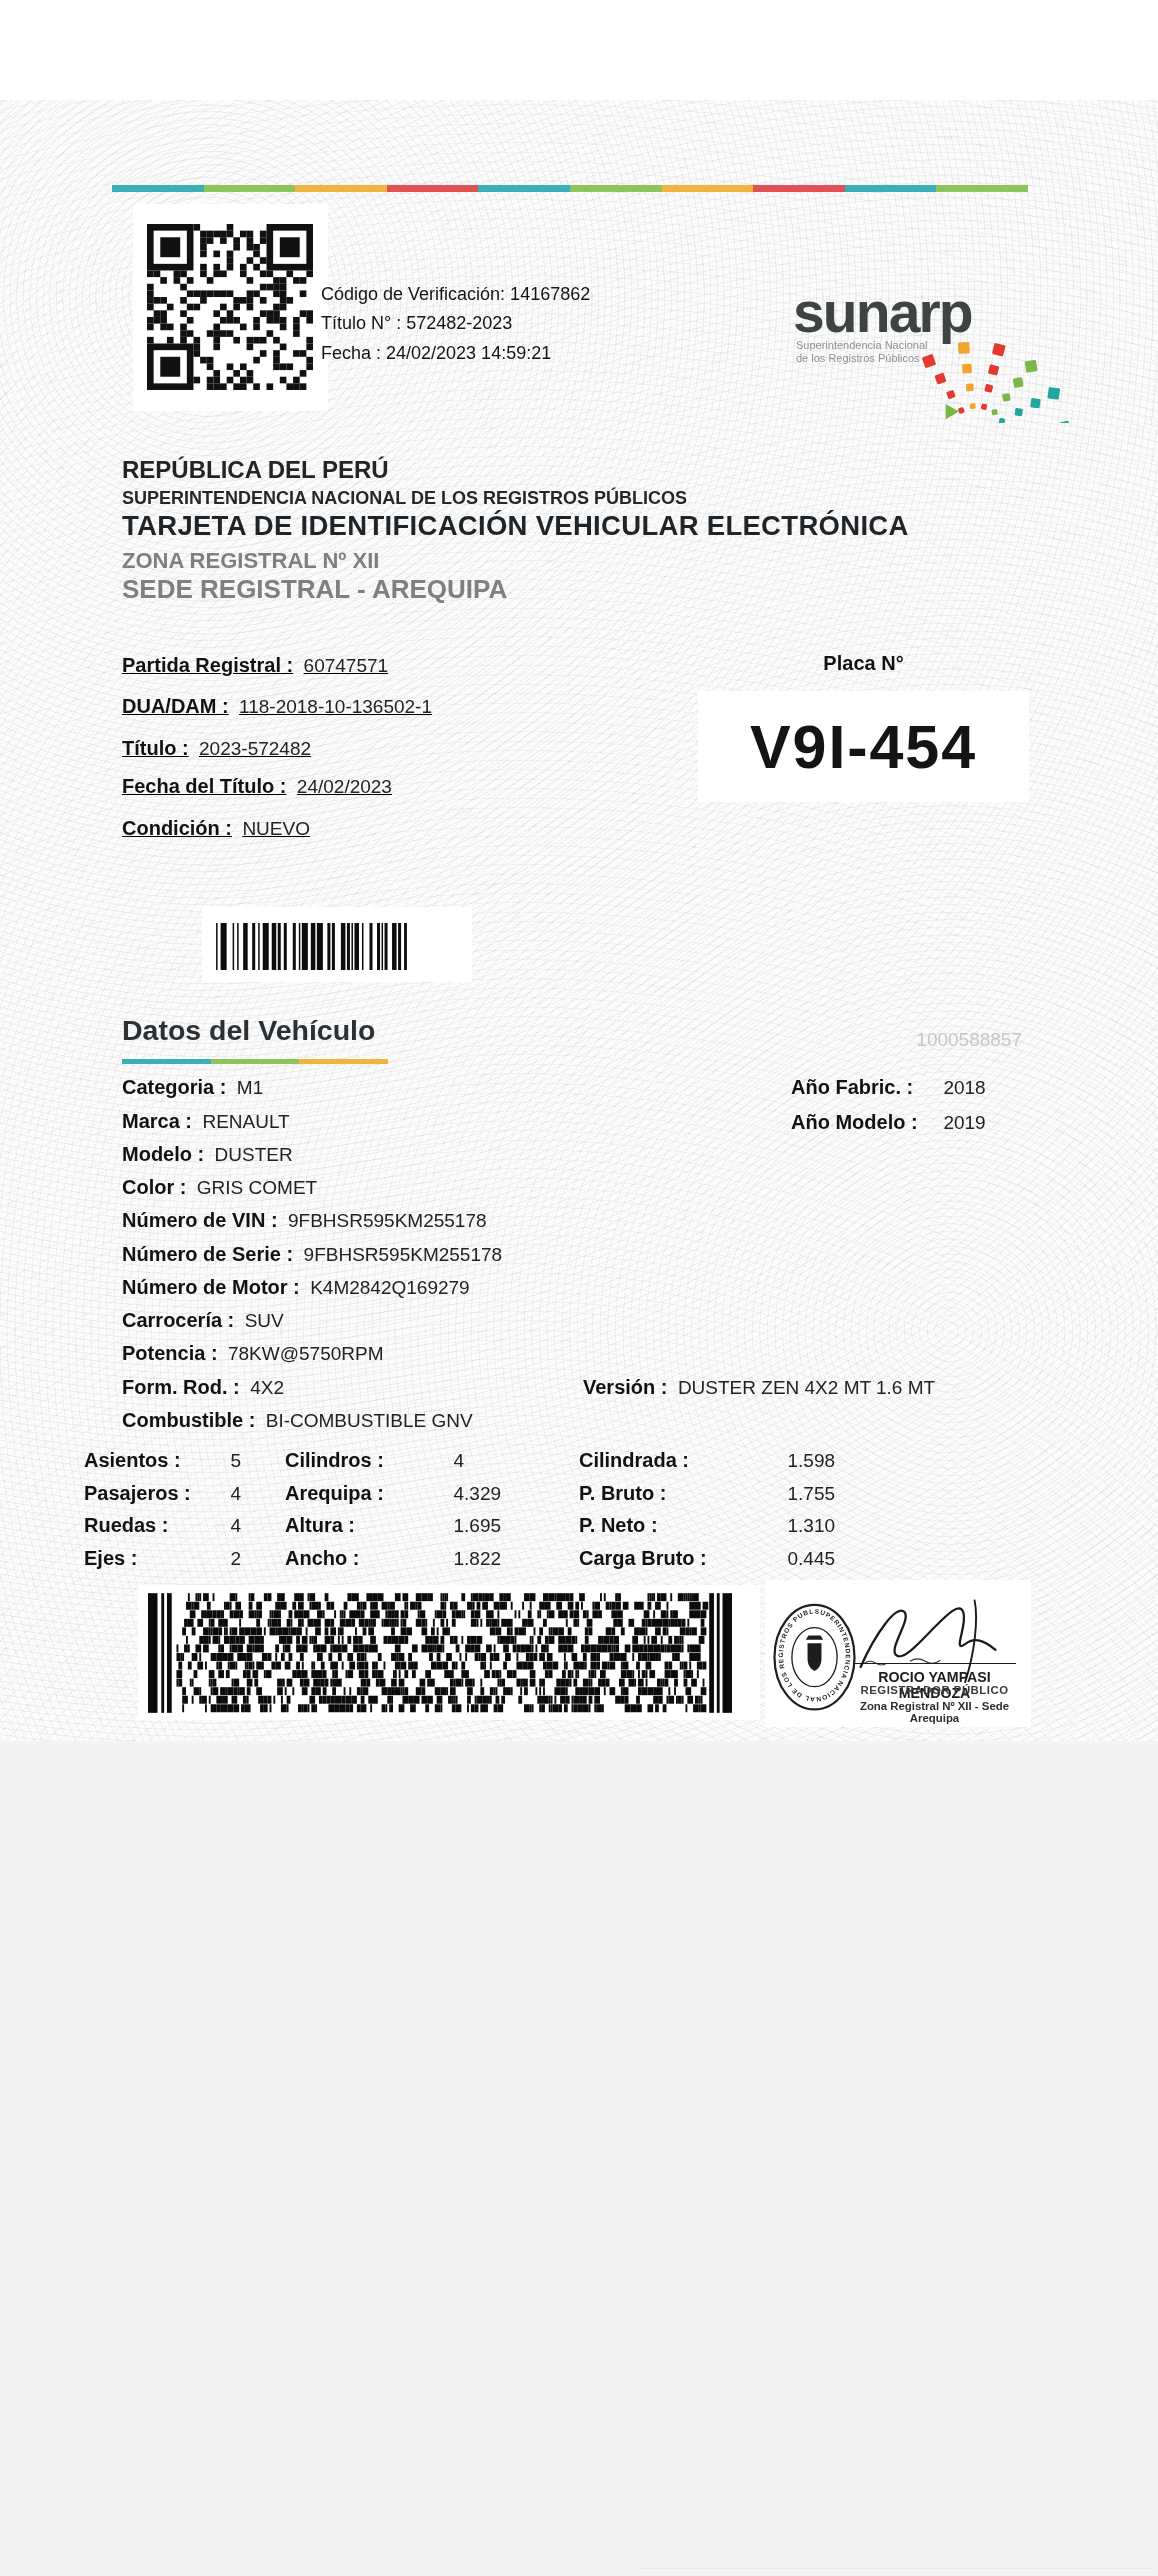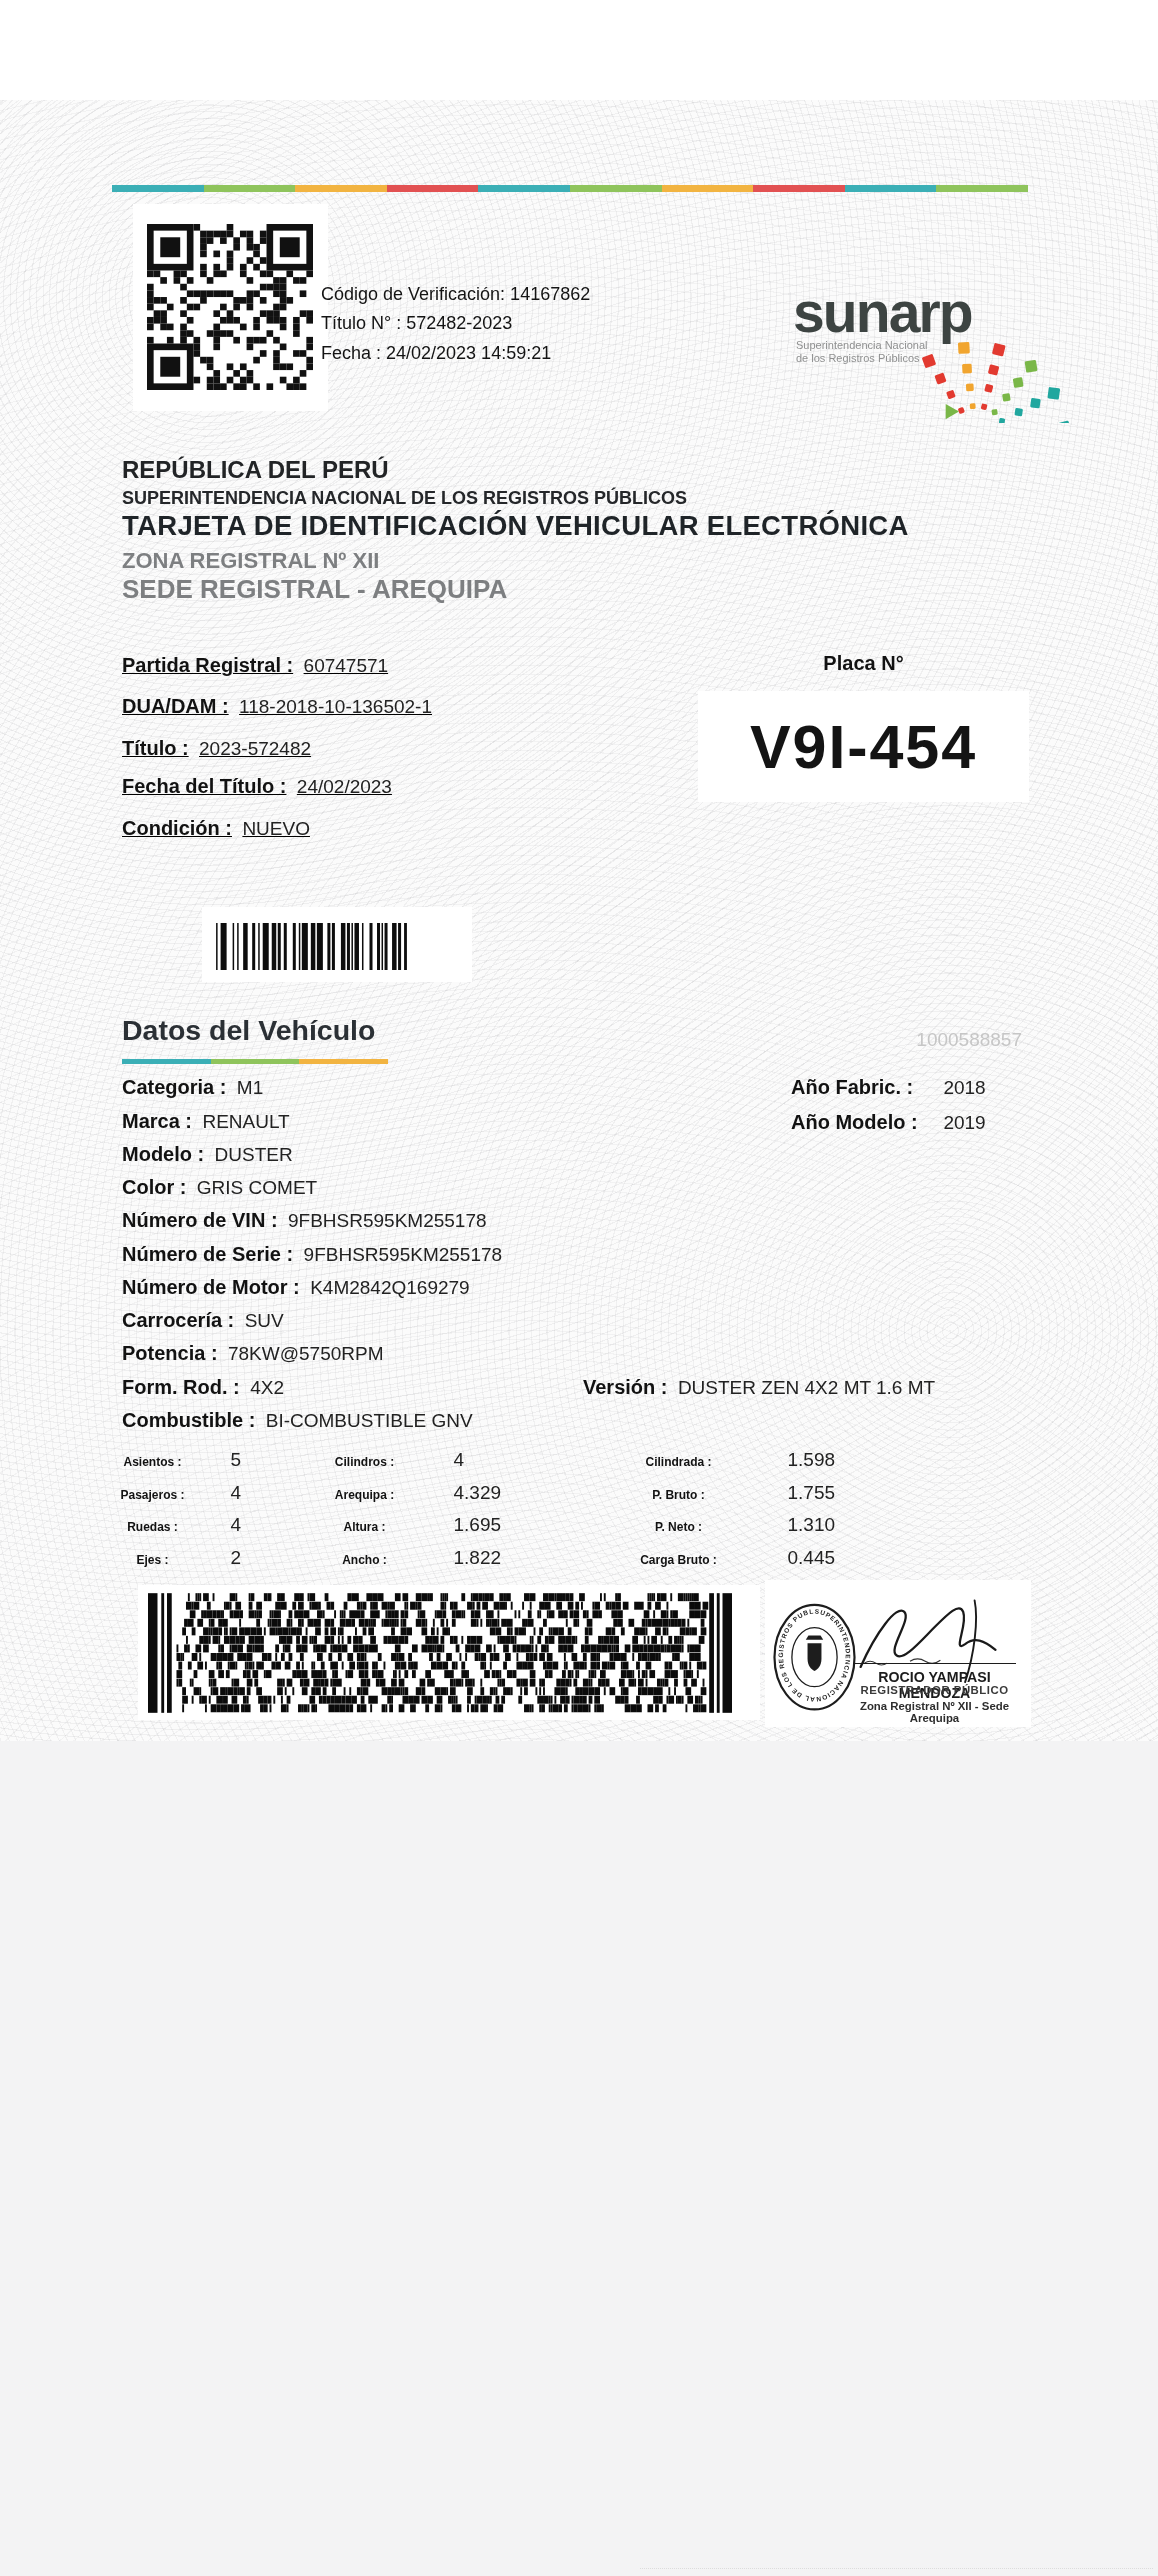--- a/index.html
+++ b/index.html
@@ -50,21 +50,21 @@
   .underline3{position:absolute;left:122px;top:959px;width:266px;height:4.7px;display:flex;}
   .underline3 span{flex:1;}
 
   .veh-row{position:absolute;left:122px;line-height:25px;white-space:nowrap;}
   .right-row{position:absolute;left:791px;line-height:25px;white-space:nowrap;}
   .right-row .lbl{display:inline-block;width:142px;}
   .version-row{position:absolute;left:583px;top:1275px;line-height:25px;white-space:nowrap;}
 
   .spec-col{position:absolute;top:1349px;}
   .spec-row{height:25px;margin-bottom:7.6px;white-space:nowrap;}
-  .spec-lbl{display:inline-block;text-align:center;font-weight:bold;color:#121212;font-size:12px;}
+  .spec-lbl{display:inline-block;text-align:left;font-weight:bold;color:#121212;font-size:20px;}
   .spec-val{color:#222;font-size:19px;margin-left:9.5px;}
   .c1 .spec-lbl{width:137px;}
   .c2 .spec-lbl{width:159px;}
   .c3 .spec-lbl{width:199px;}
   .c1{left:84px;} .c2{left:285px;} .c3{left:579px;}
 
   .stamp-name{position:absolute;left:853px;top:1563px;width:163px;text-align:center;font-size:14.2px;font-weight:bold;color:#1c1c1c;border-top:1.9px solid #1c1c1c;padding-top:5px;}
   .stamp-role{position:absolute;left:853px;top:1584px;width:163px;text-align:center;font-size:11.4px;font-weight:bold;color:#3a3a3a;letter-spacing:0.5px;}
   .stamp-zone{position:absolute;left:845px;top:1600px;width:179px;text-align:center;font-size:11.4px;font-weight:bold;color:#2e2e2e;}
   svg{display:block;}

